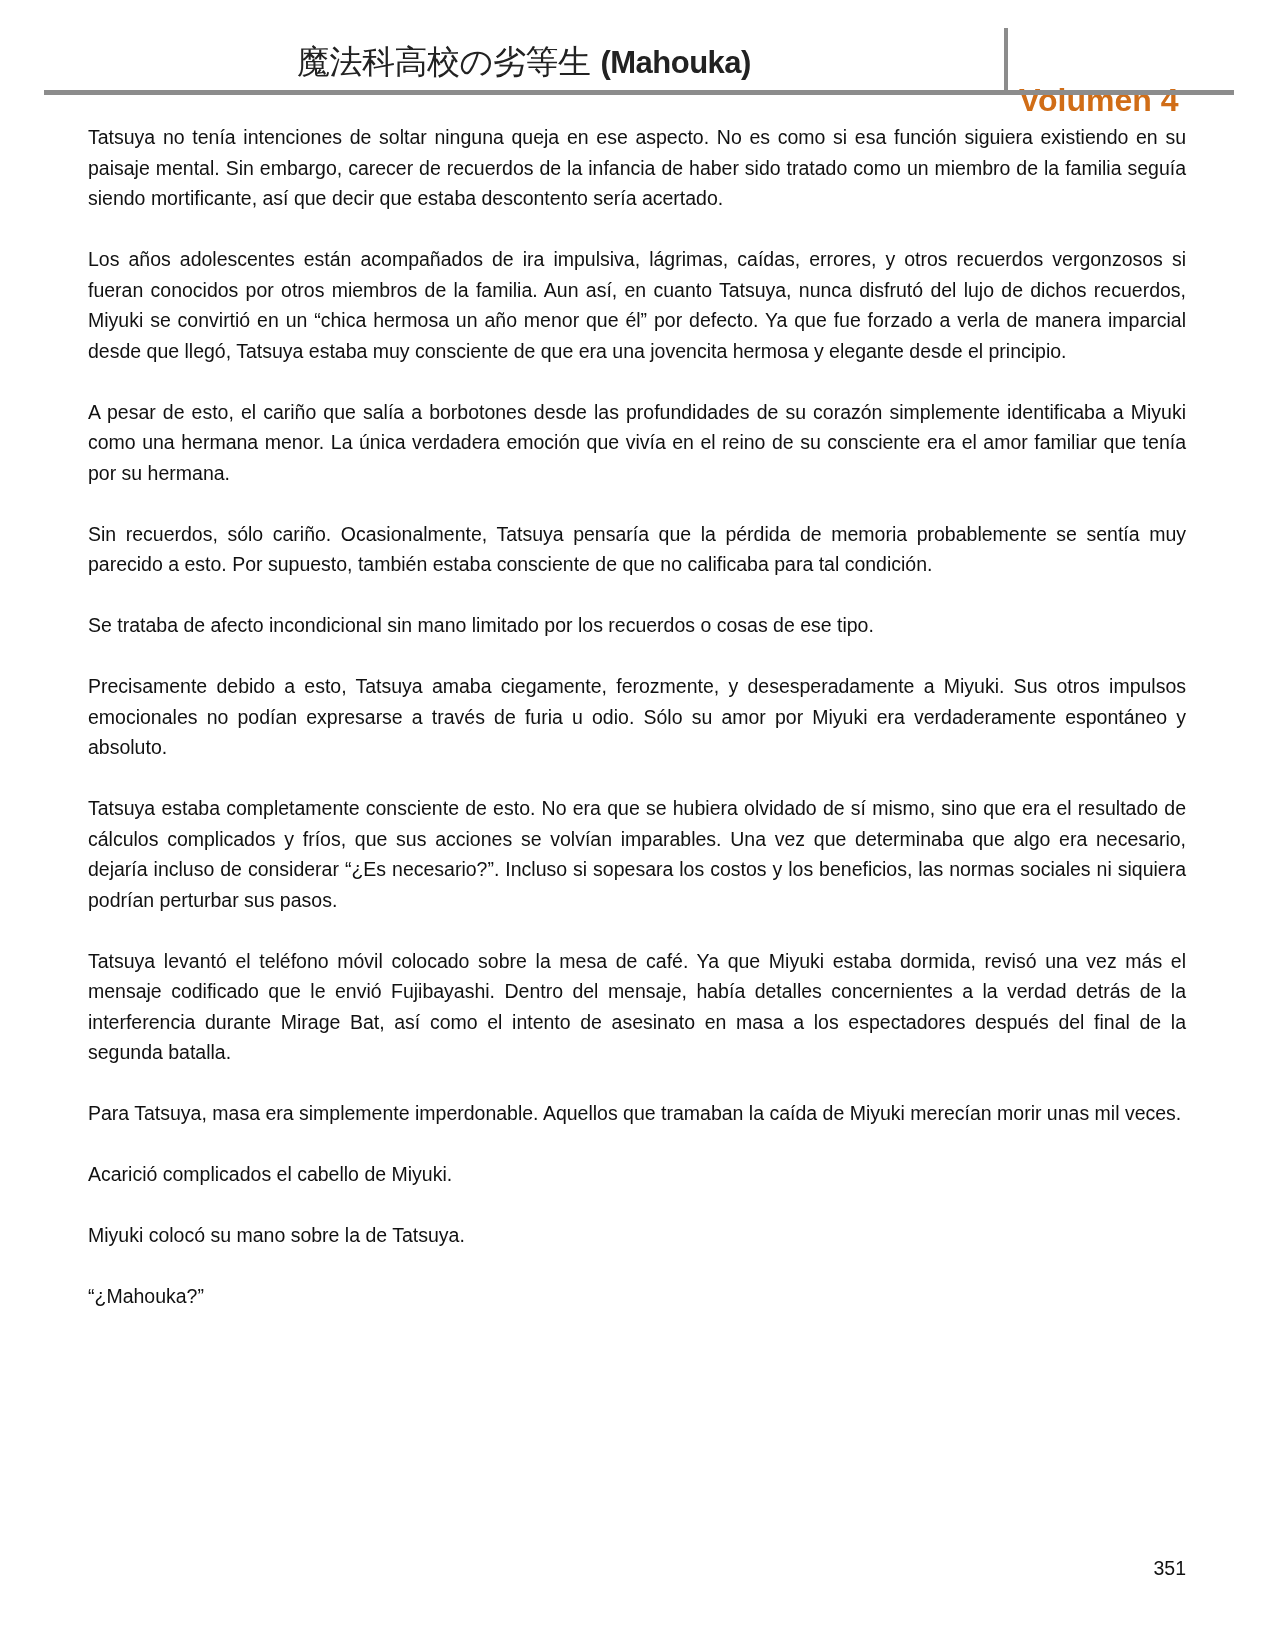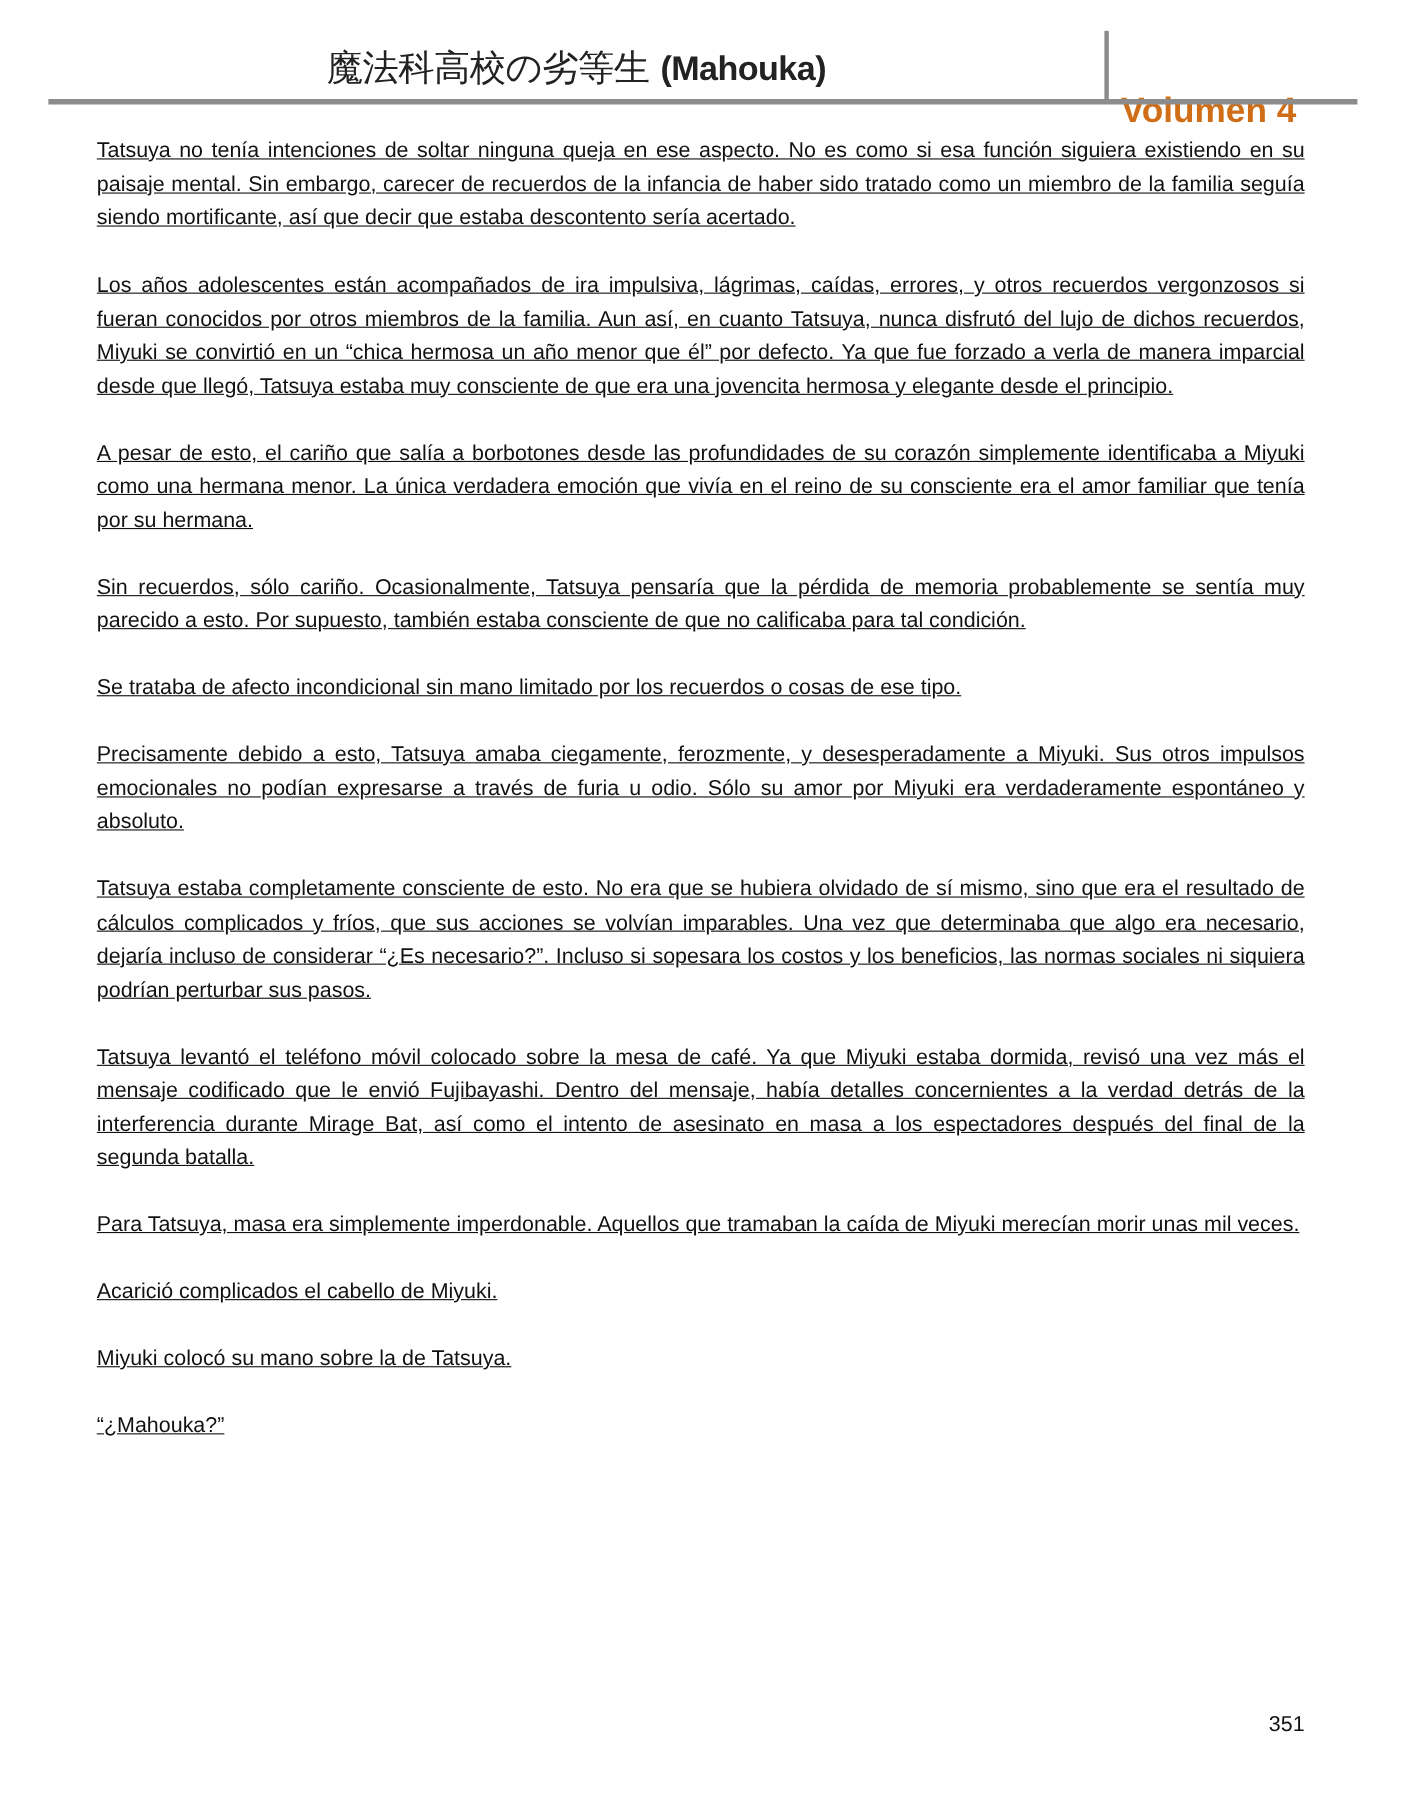--- a/index.html
+++ b/index.html
@@ -72,21 +72,20 @@
       top: 122px;
       width: 1098px;
       font-family: "Liberation Sans", sans-serif;
       font-size: 19.5px;
       line-height: 30.5px;
       color: #111;
     }
     .content p {
       margin: 0 0 30.5px 0;
       text-align: justify;
-      text-decoration: underline;
     }
     .page-number {
       position: absolute;
       right: 89px;
       top: 1557px;
       font-family: "Liberation Sans", sans-serif;
       font-size: 19.5px;
       color: #111;
     }
   </style>

